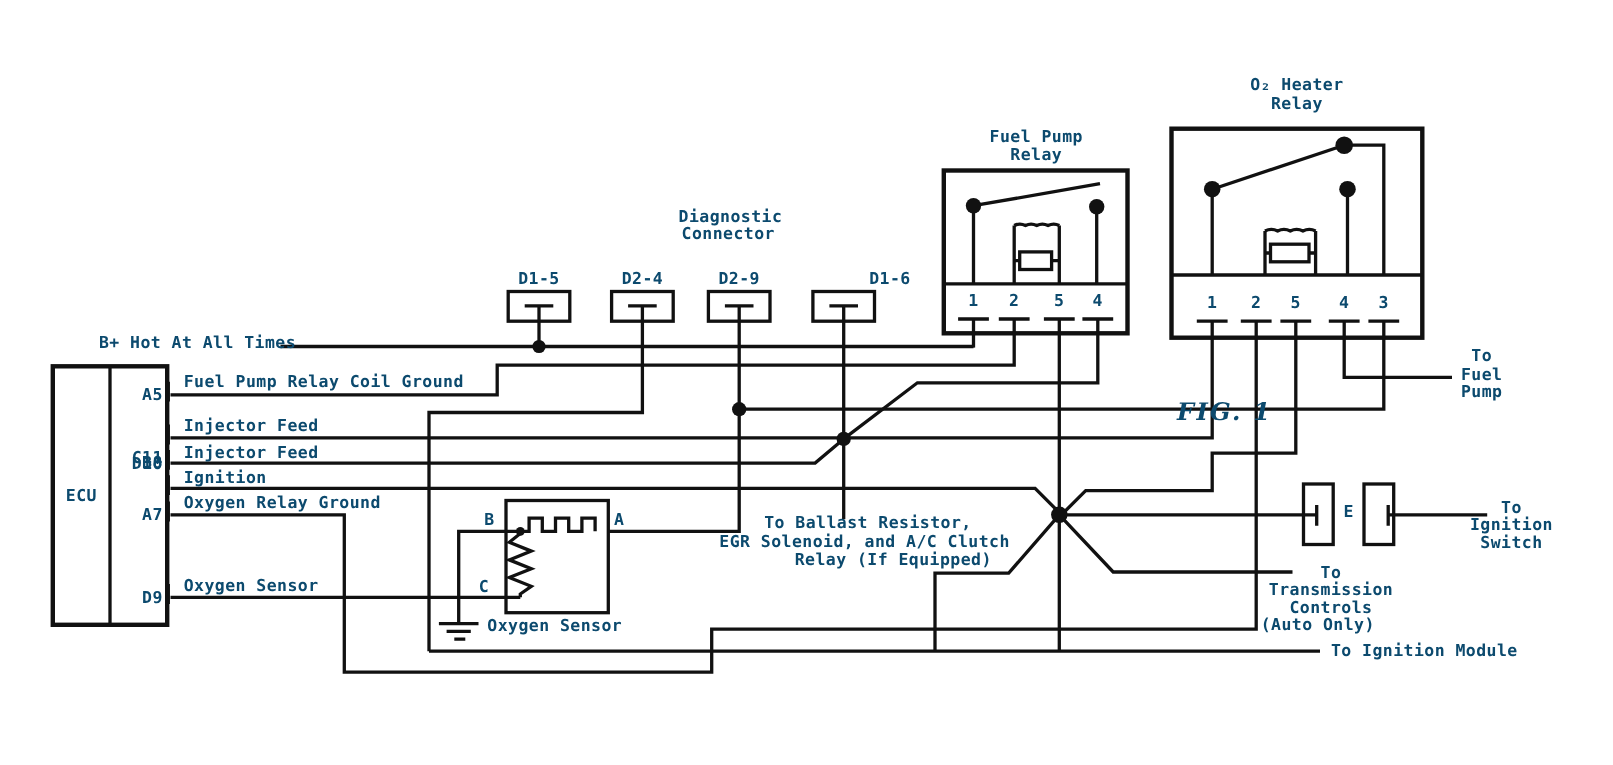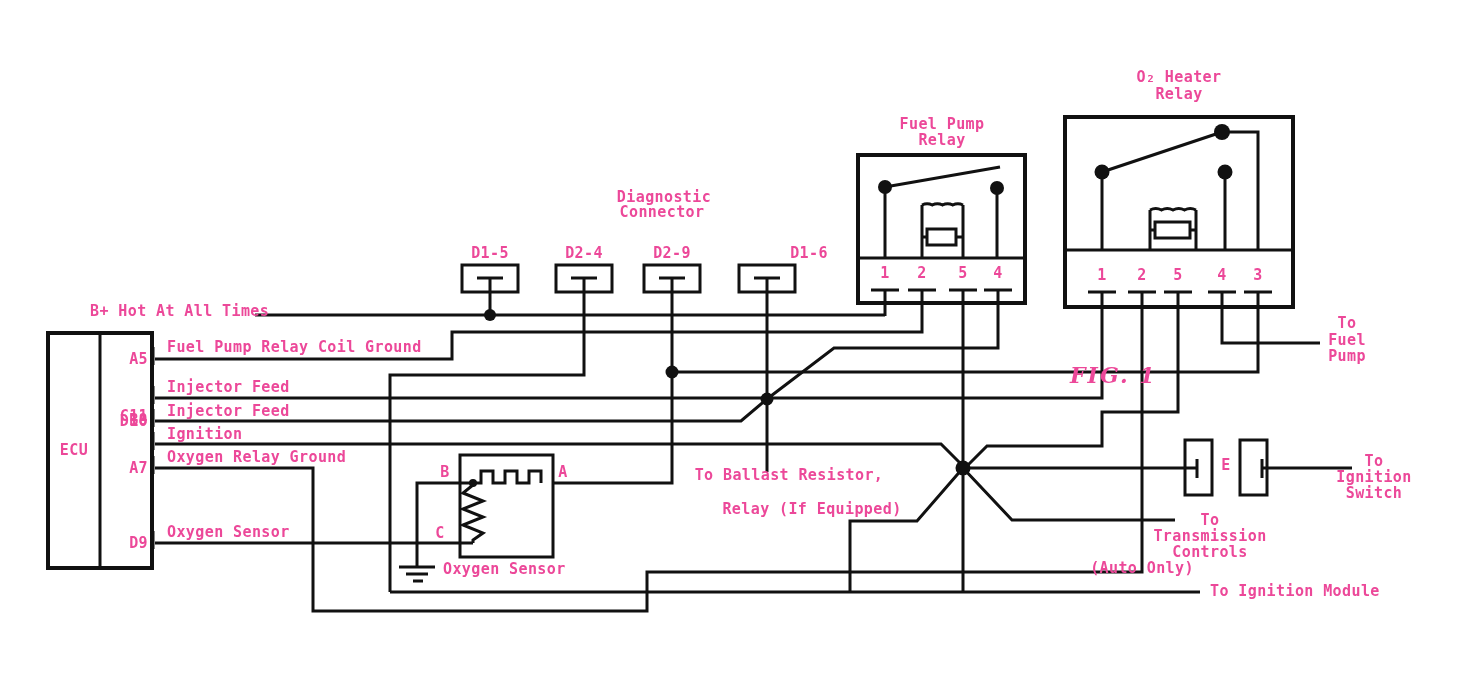--- a/index.html
+++ b/index.html
@@ -1,19 +1,19 @@
 <!DOCTYPE html>
 <html><head>
 <meta charset="utf-8">
 <style>
   html,body{margin:0;padding:0;background:#fff;}
   #stage{position:relative;width:1466px;height:695px;background:#ffffff;overflow:hidden;
          font-family:"DejaVu Sans Mono", monospace;}
   #wires{position:absolute;left:0;top:0;}
-  .lbl{position:absolute;font:bold 15px/16px "DejaVu Sans Mono", monospace;color:#ec4899;
+  .lbl{position:absolute;font:bold 15px/16px "DejaVu Sans Mono", monospace;color:#0c4a6e;
        letter-spacing:0.4px;white-space:nowrap;}
   .ctr{transform:translateX(-50%);}
   .pin-id{width:44px;text-align:right;}
   .fig{font:italic bold 22px "DejaVu Serif", serif;letter-spacing:2px;}
 </style>
 </head>
 <body>
 
 <div id="stage">
 
@@ -152,20 +152,21 @@
   <div class="lbl ctr" style="left:1347px;top:332px;">Fuel</div>
   <div class="lbl ctr" style="left:1347px;top:348px;">Pump</div>
 
   <div class="lbl ctr" style="left:1374px;top:453px;">To</div>
   <div class="lbl ctr" style="left:1374px;top:469px;">Ignition</div>
   <div class="lbl ctr" style="left:1374px;top:485px;">Switch</div>
 
   <div class="lbl ctr" style="left:1210px;top:512px;">To</div>
   <div class="lbl ctr" style="left:1210px;top:528px;">Transmission</div>
   <div class="lbl ctr" style="left:1210px;top:544px;">Controls</div>
-  <div class="lbl ctr" style="left:1142px;top:560px;">(Auto Only)</div>
+  <div class="lbl ctr" style="left:1198px;top:560px;">(Auto Only)</div>
 
   <div class="lbl" style="left:1210px;top:583px;">To Ignition Module</div>
 
   <div class="lbl ctr" style="left:789px;top:467px;">To Ballast Resistor,</div>
+  <div class="lbl ctr" style="left:786px;top:484px;">EGR Solenoid, and A/C Clutch</div>
   <div class="lbl ctr" style="left:780px;top:501px;margin-left:32px;">Relay  (If Equipped)</div>
 
 </div>
 
 </body></html>

